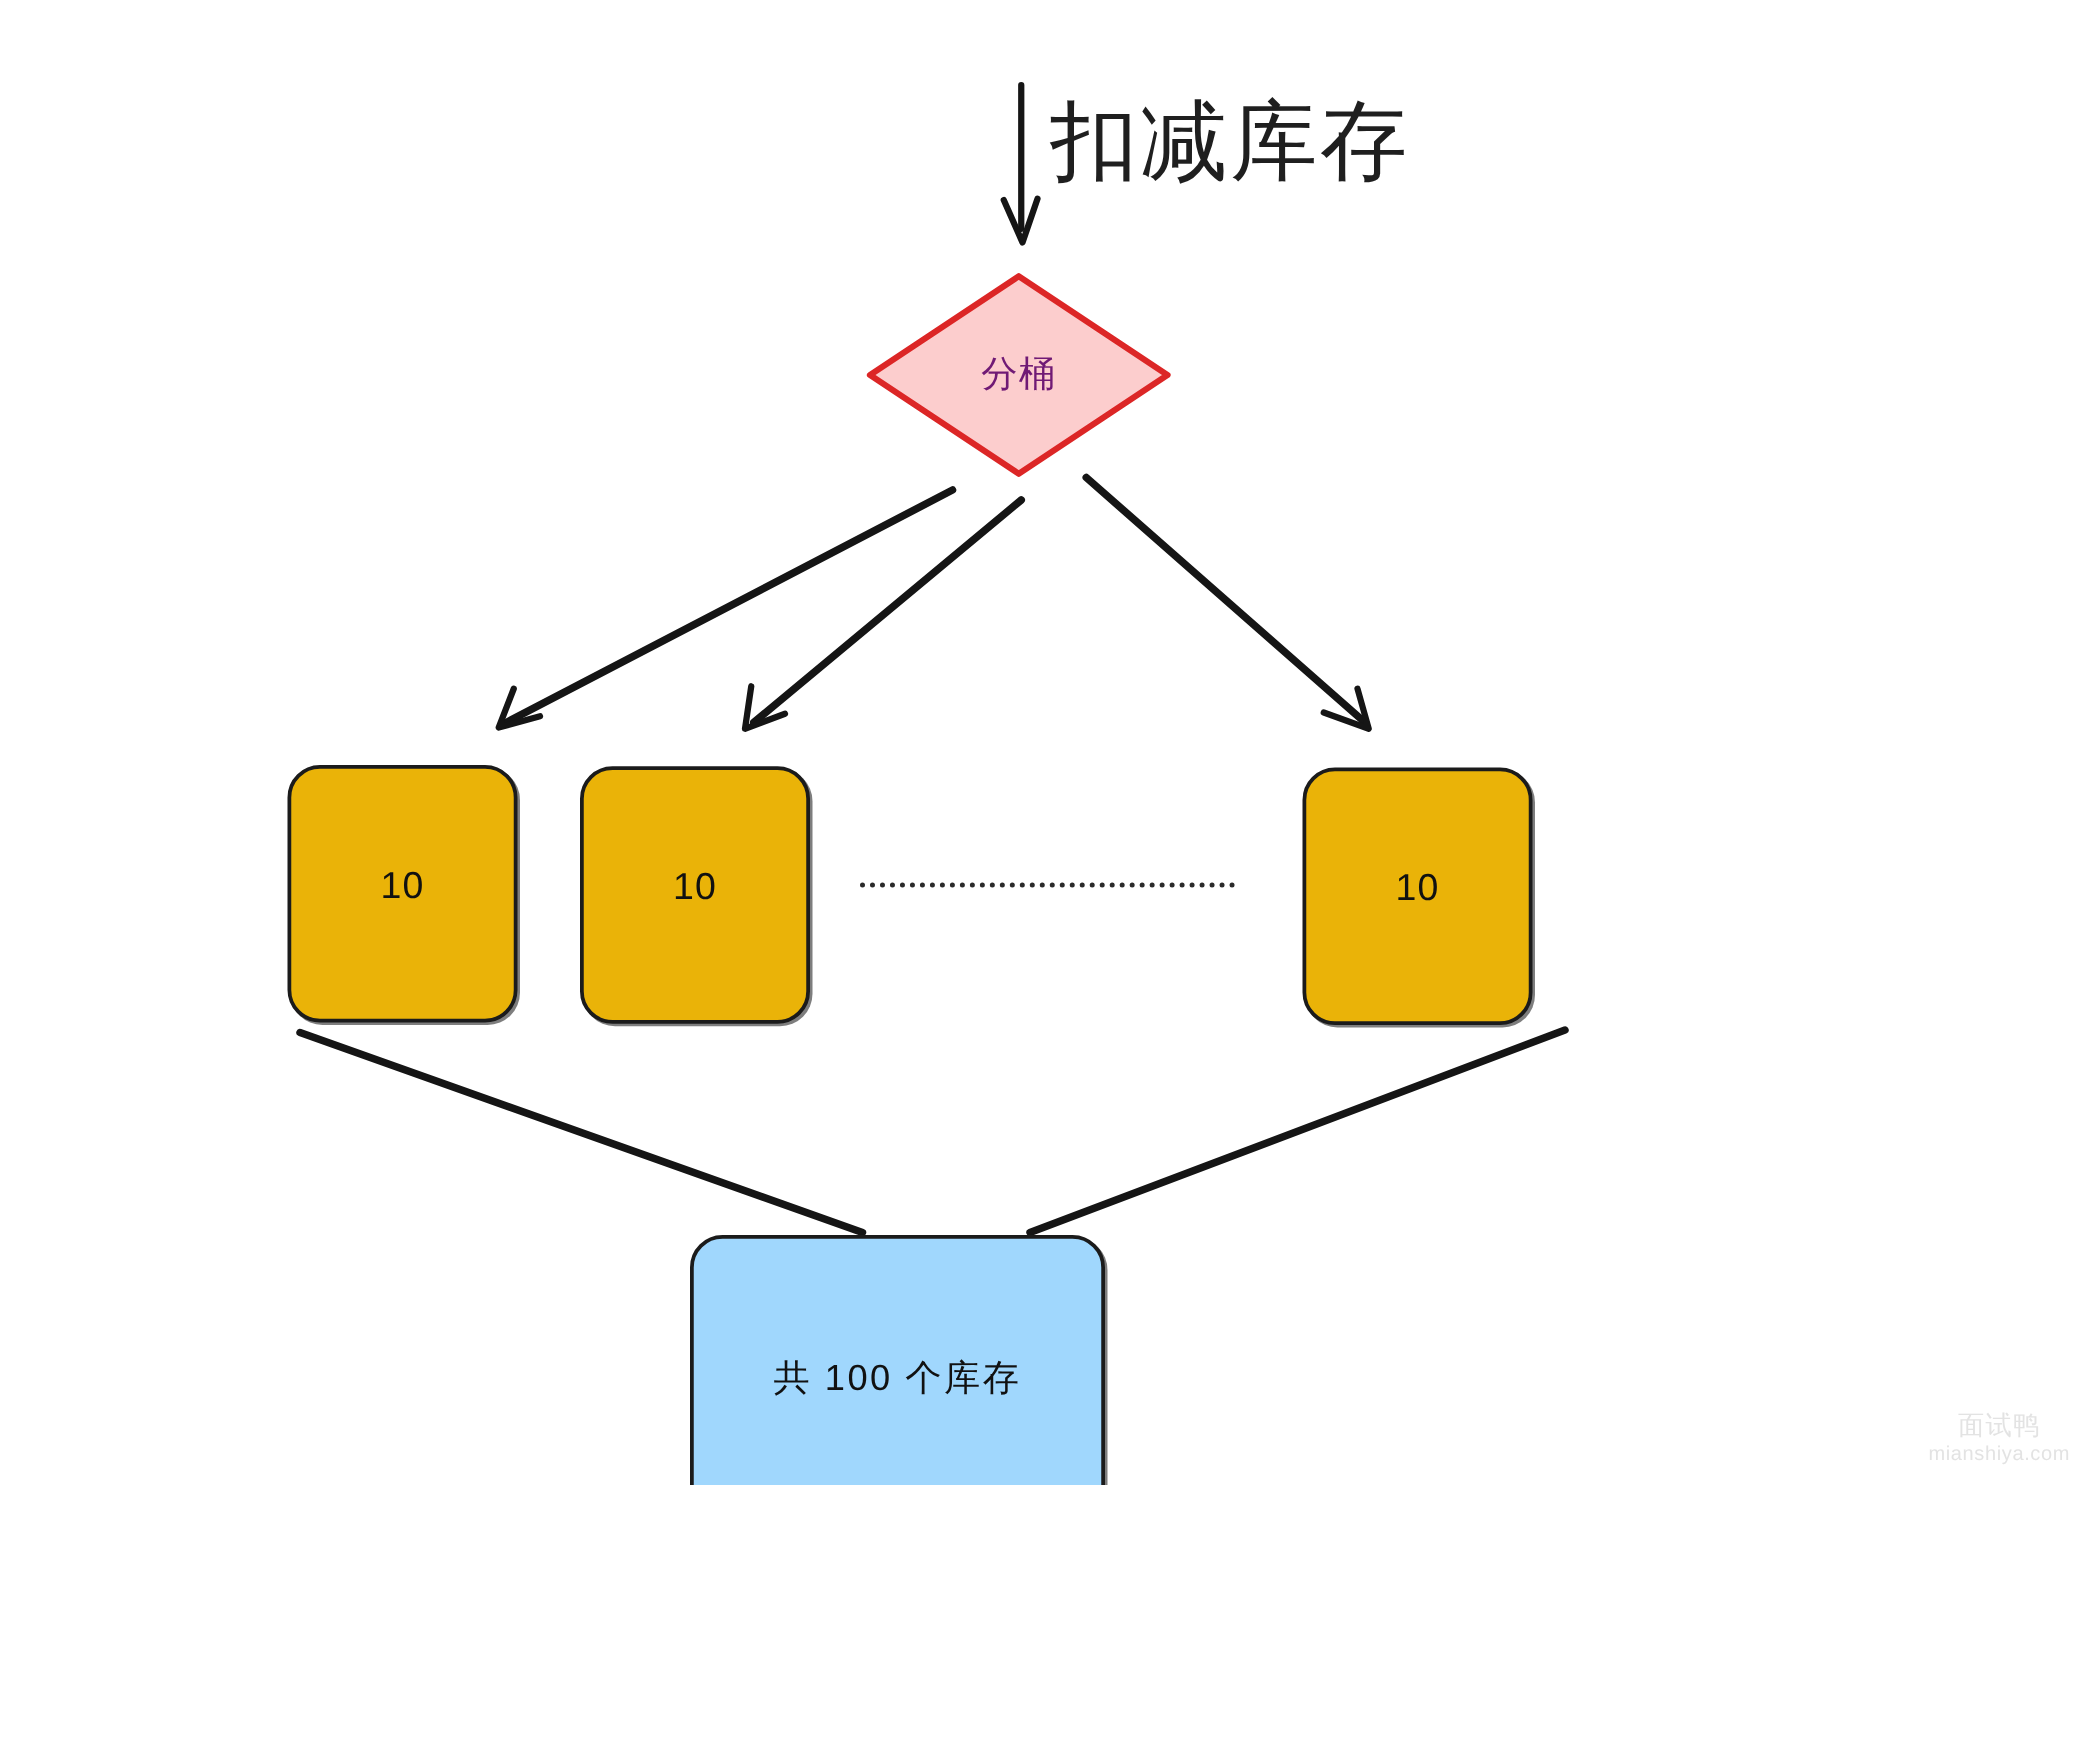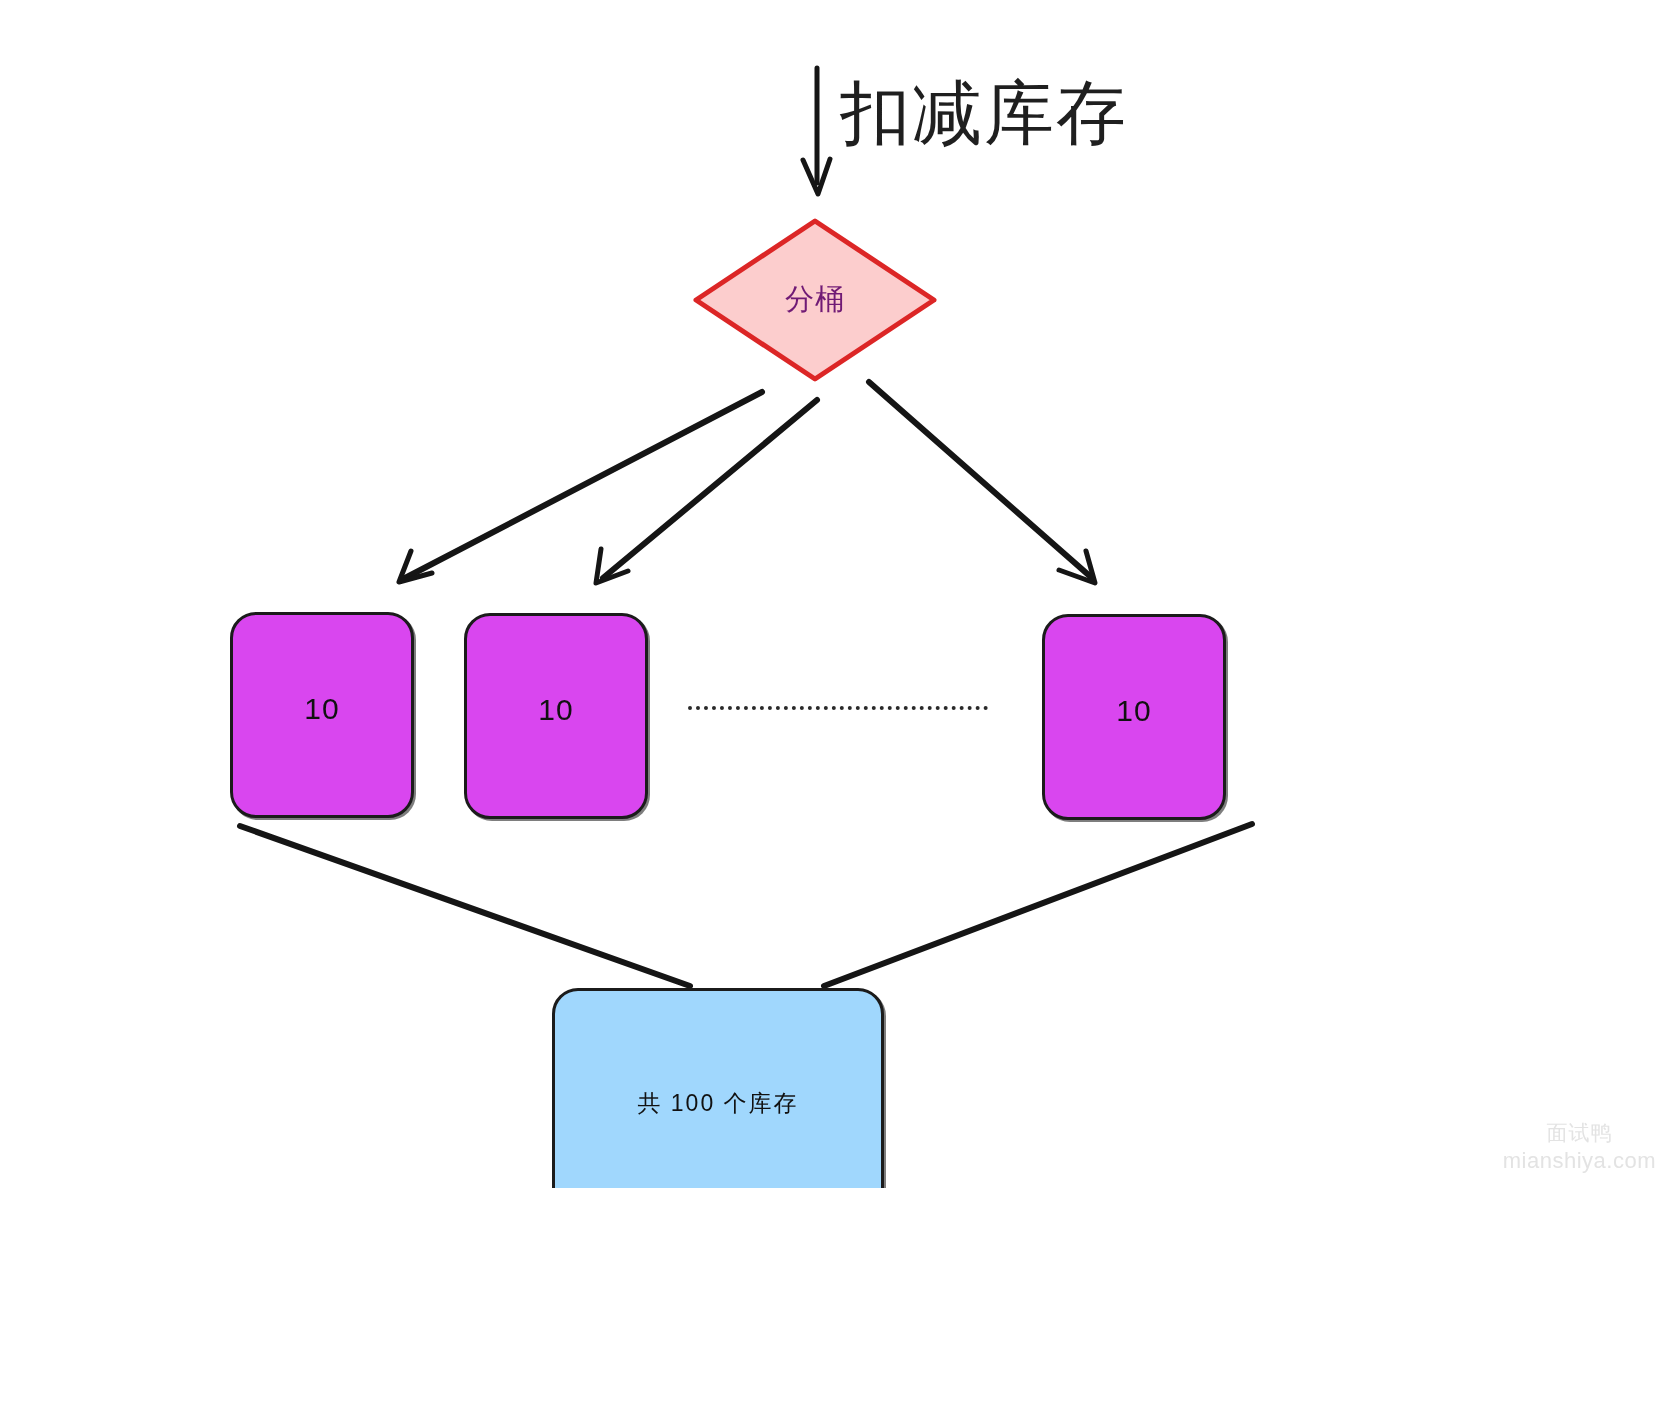--- a/index.html
+++ b/index.html
@@ -66,21 +66,21 @@
     justify-content: center;
     font-size: 29px;
     color: #701a75;
     letter-spacing: 1px;
     font-family: "Liberation Sans", sans-serif;
   }
 
   
   .bucket {
     border: 3px solid #1b1b1b;
-    background: #d946ef;
+    background: #eab308;
     border-radius: 26px;
     font-size: 30px;
     color: #111111;
     font-family: "Liberation Sans", sans-serif;
     letter-spacing: 1px;
     box-shadow: 2px 2px 0 rgba(20,20,20,0.55);
   }
   .bucket .val {
     transform: translateY(-6px);
   }
@@ -101,21 +101,21 @@
 
   
   #total-box {
     left: 552px;
     top: 988px;
     width: 332px;
     height: 230px;
     border: 3px solid #1b1b1b;
     background: #a0d7fd;
     border-radius: 26px;
-    font-size: 23px;
+    font-size: 29px;
     color: #111111;
     letter-spacing: 2px;
     font-family: "Liberation Sans", sans-serif;
     box-shadow: 2px 2px 0 rgba(20,20,20,0.55);
   }
 
   
   .watermark {
     position: absolute;
     right: 24px;
@@ -124,21 +124,21 @@
     color: #e3e3e3;
     font-family: "Liberation Sans", sans-serif;
     user-select: none;
   }
   .watermark .wm-cn {
     font-size: 21px;
     line-height: 1.25;
     letter-spacing: 1px;
   }
   .watermark .wm-en {
-    font-size: 22px;
+    font-size: 16px;
     line-height: 1.25;
     letter-spacing: 0.5px;
   }
 </style>
 </head>
 <body>
 
 <div id="canvas">
 
   <svg id="wires" viewBox="0 0 1680 1402" xmlns="http://www.w3.org/2000/svg">

